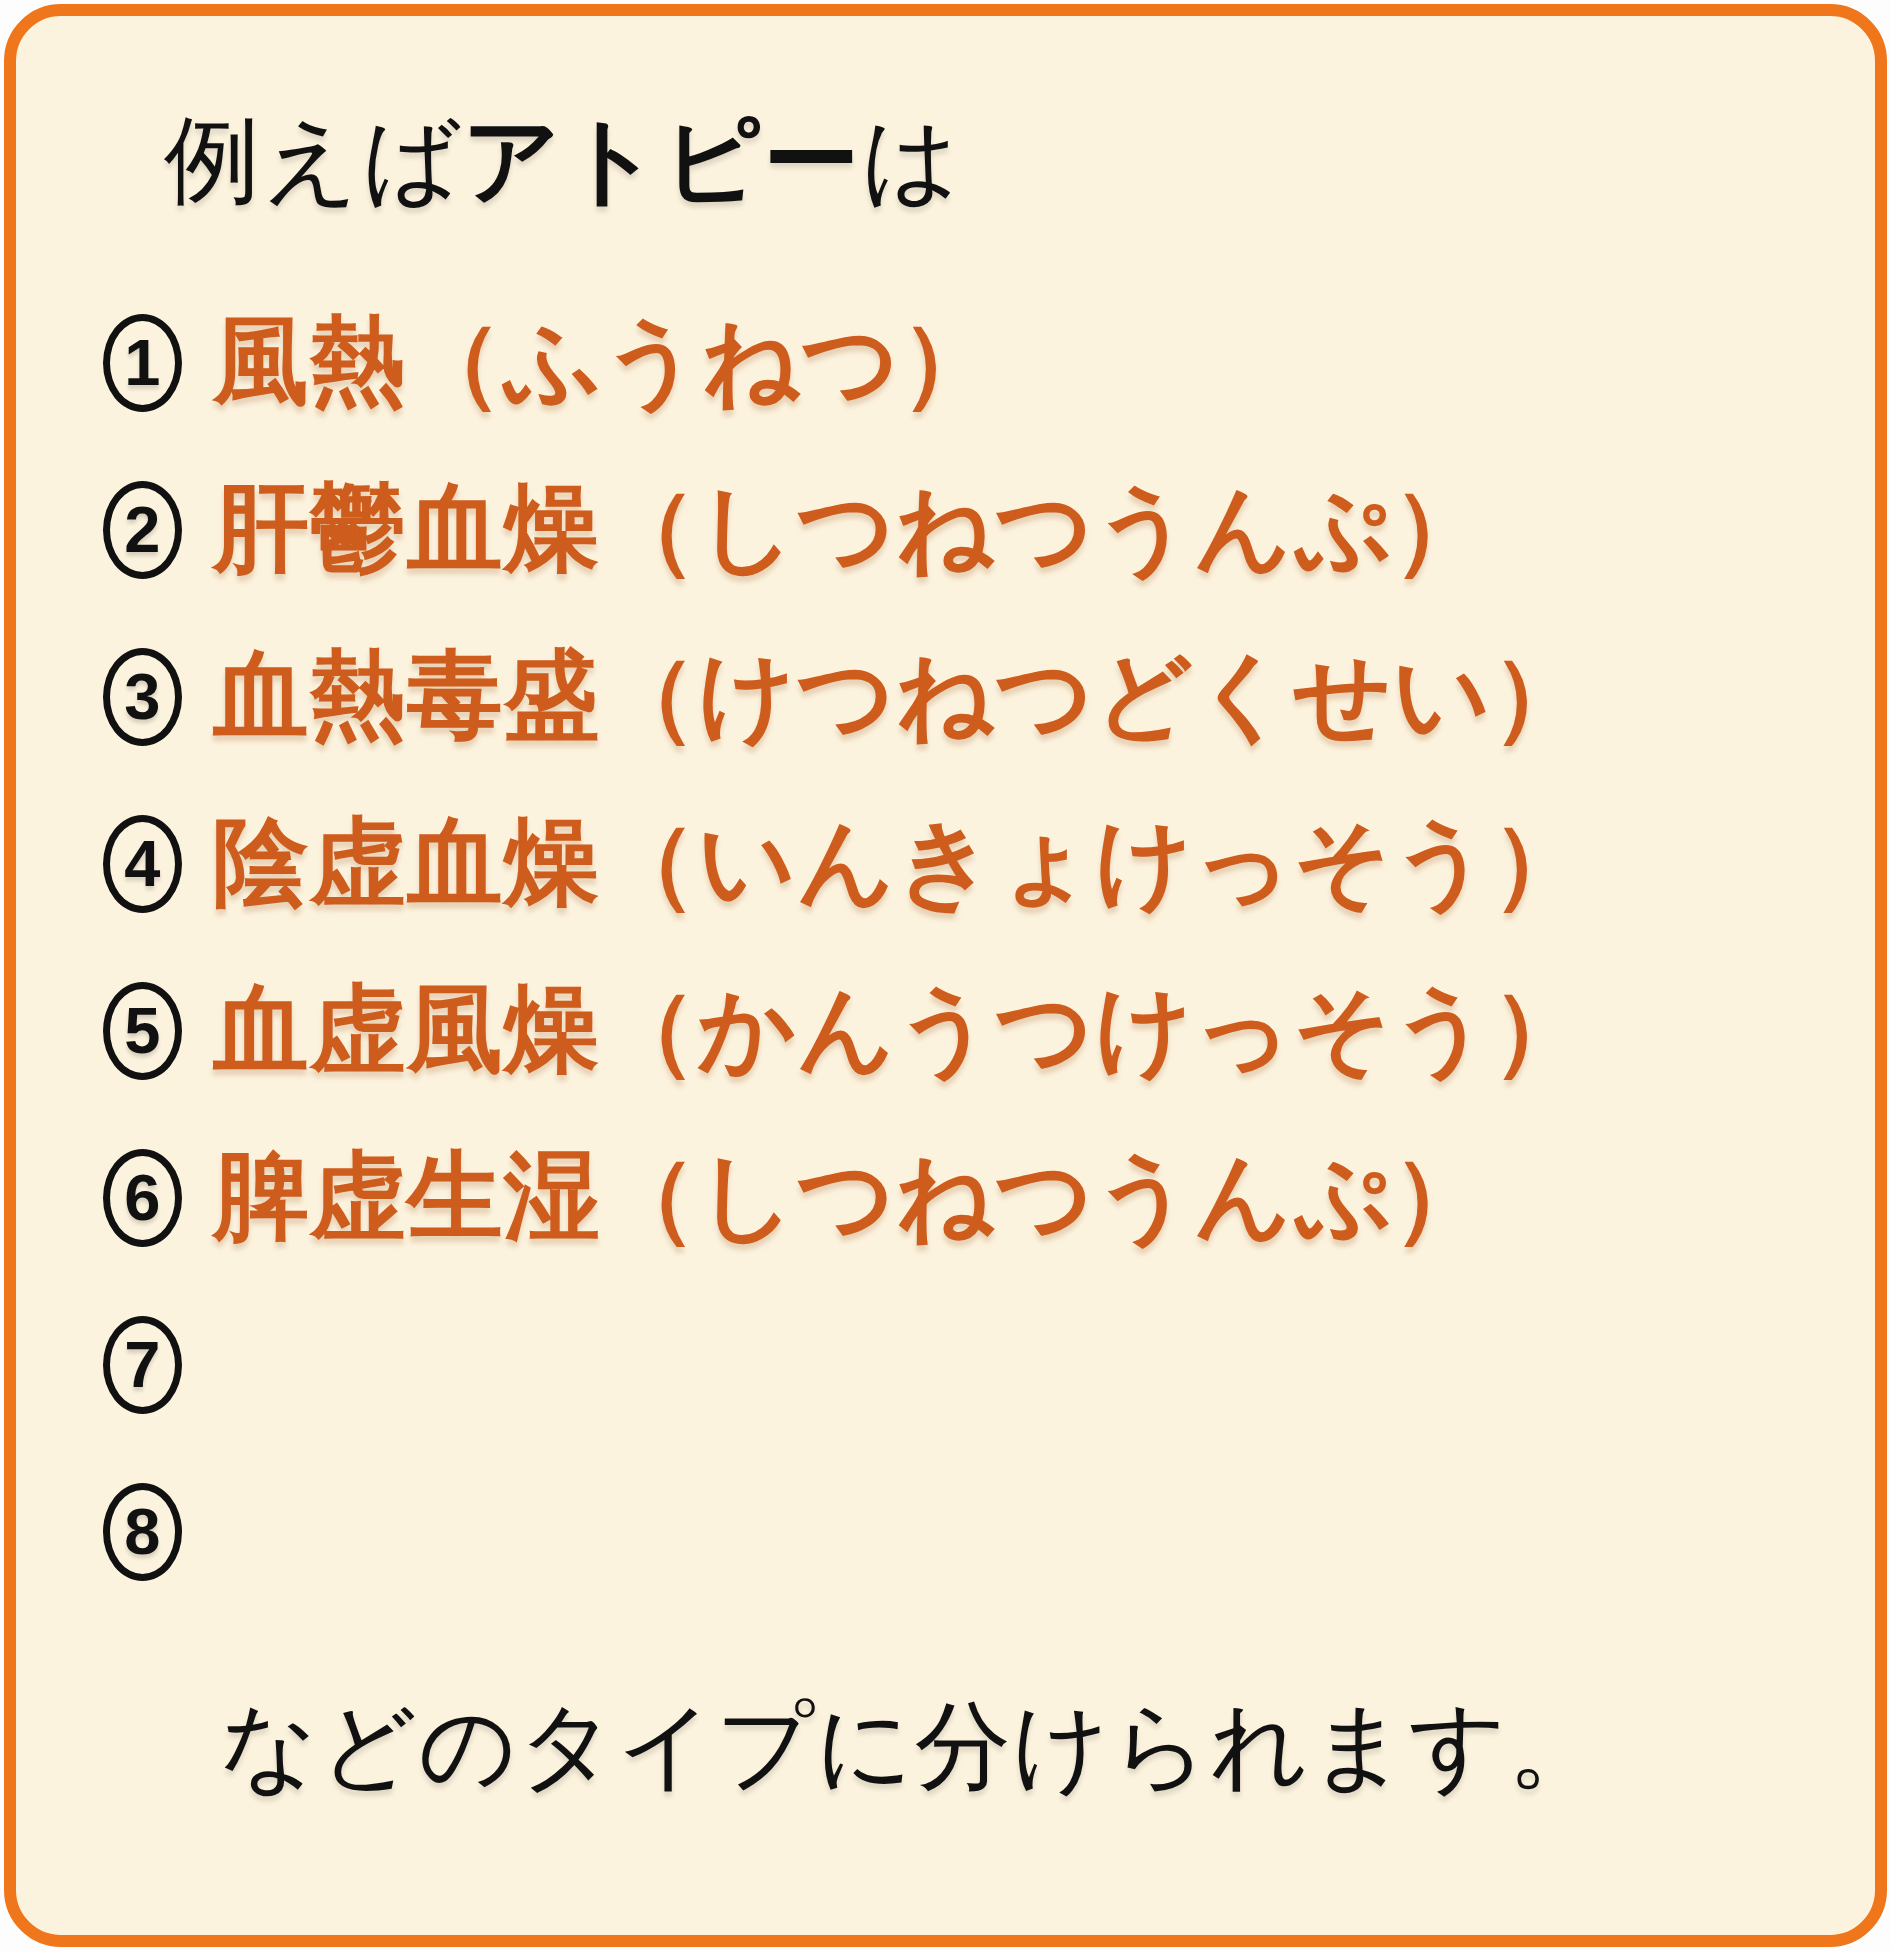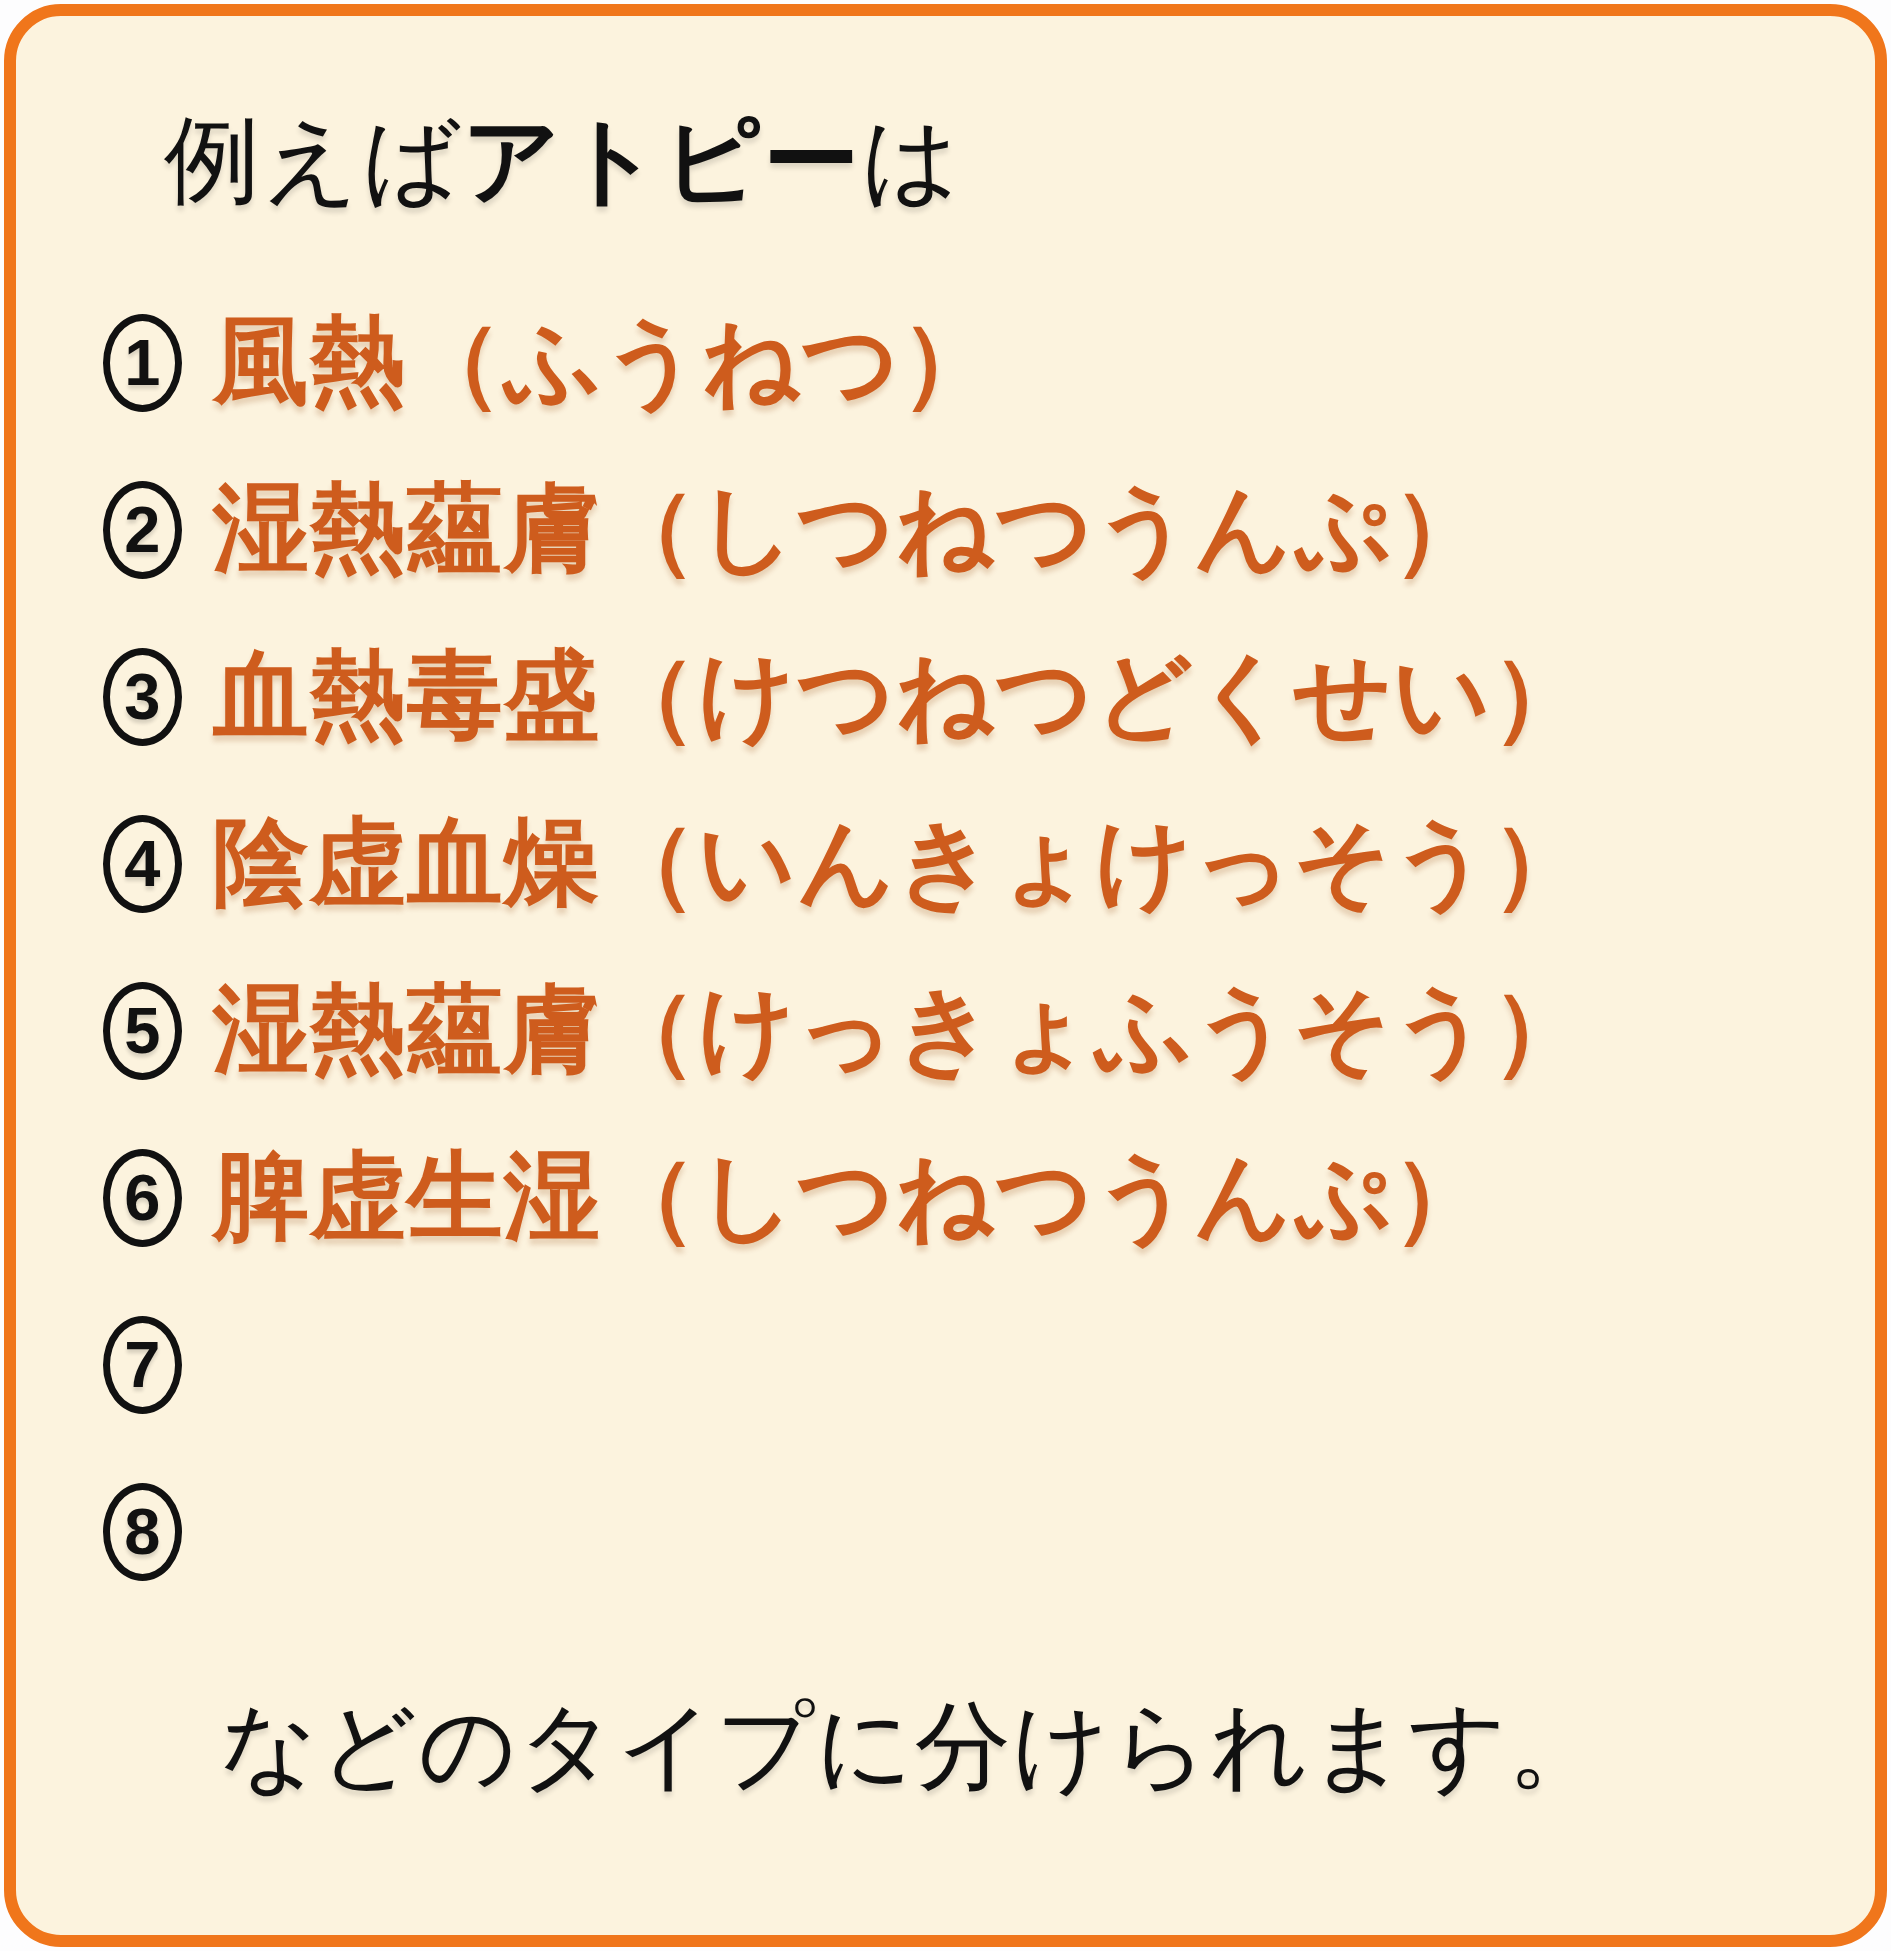--- a/index.html
+++ b/index.html
@@ -100,42 +100,42 @@
           <span class="circled-number">
             <span class="digit">1</span>
           </span>
           <span class="term-text">風熱（ふうねつ）</span>
         </li>
 
         <li class="type-row">
           <span class="circled-number">
             <span class="digit">2</span>
           </span>
-          <span class="term-text">湿熱蘊膚（しつねつうんぷ）</span>
+          <span class="term-text">肝鬱血燥（しつねつうんぷ）</span>
         </li>
 
         <li class="type-row">
           <span class="circled-number">
             <span class="digit">3</span>
           </span>
           <span class="term-text">血熱毒盛（けつねつどくせい）</span>
         </li>
 
         <li class="type-row">
           <span class="circled-number">
             <span class="digit">4</span>
           </span>
           <span class="term-text">陰虚血燥（いんきょけっそう）</span>
         </li>
 
         <li class="type-row">
           <span class="circled-number">
             <span class="digit">5</span>
           </span>
-          <span class="term-text">湿熱蘊膚（けっきょふうそう）</span>
+          <span class="term-text">血虚風燥（かんうつけっそう）</span>
         </li>
 
         <li class="type-row">
           <span class="circled-number">
             <span class="digit">6</span>
           </span>
           <span class="term-text">脾虚生湿（しつねつうんぷ）</span>
         </li>
 
         <li class="type-row">

